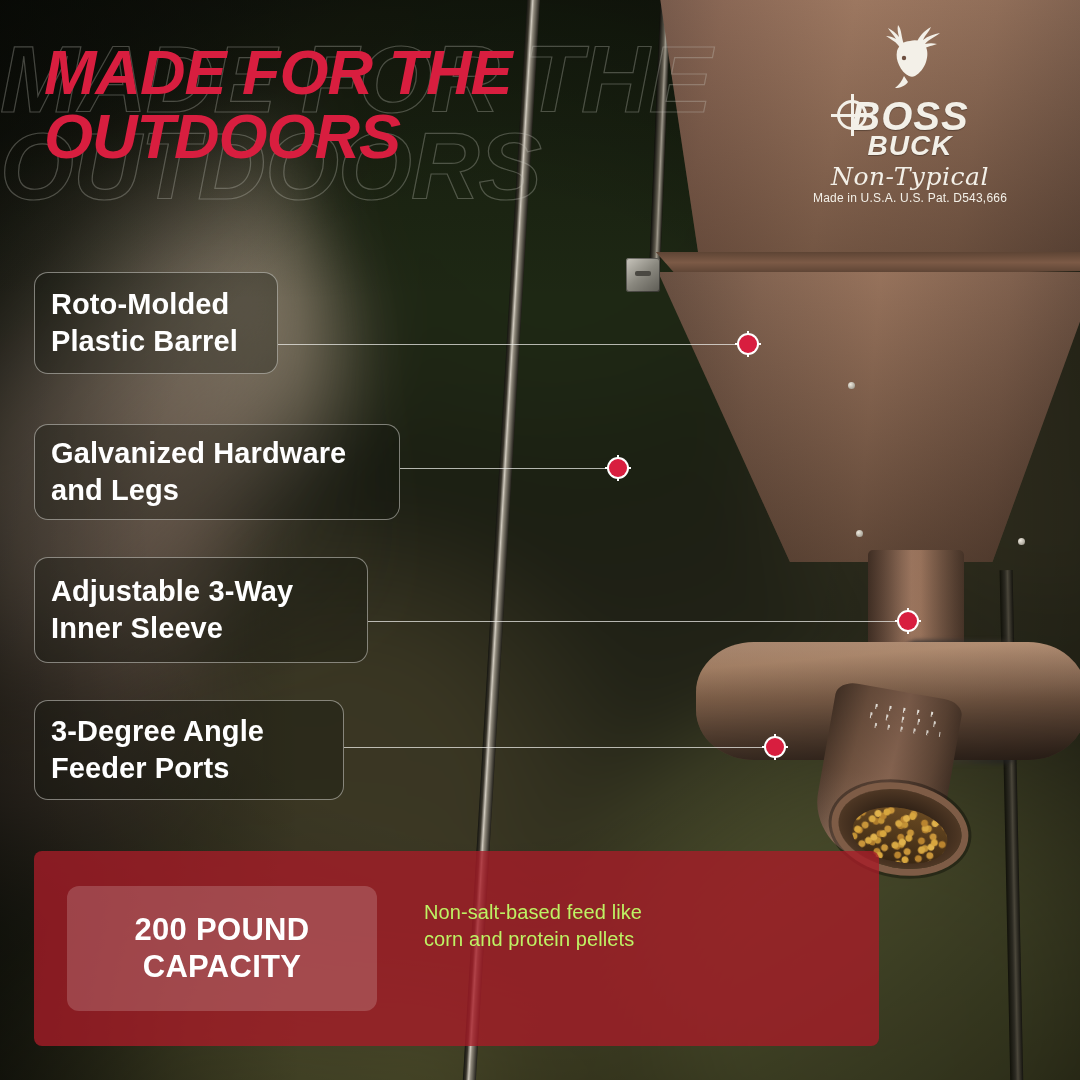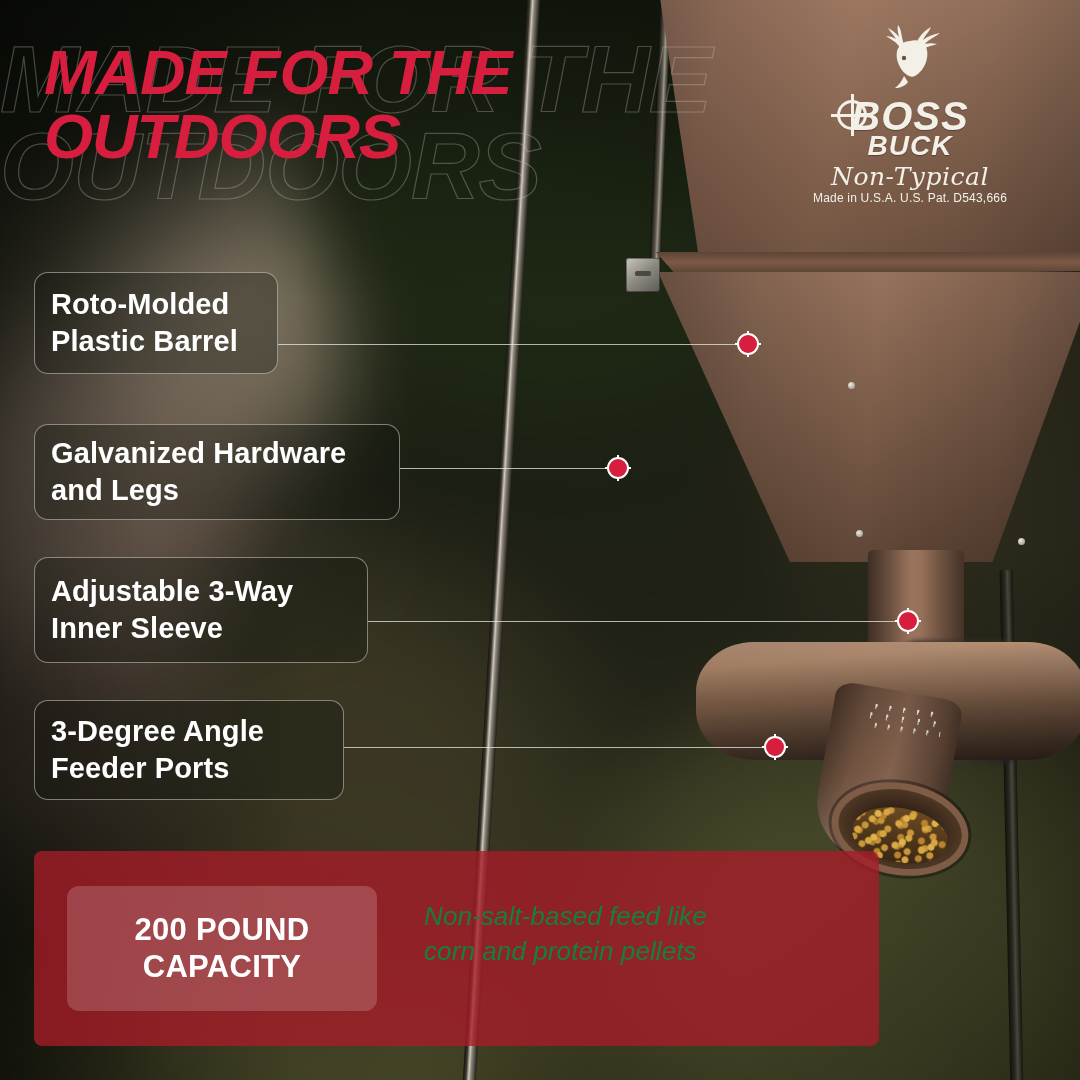--- a/index.html
+++ b/index.html
@@ -191,21 +191,21 @@
 
   
   .banner{position:absolute;left:34px;top:851px;width:845px;height:195px;
     border-radius:8px;background:rgba(168,28,40,.78);}
   .banner-inner{position:absolute;left:33px;top:35px;width:310px;height:125px;
     border-radius:12px;background:rgba(255,255,255,.18);
     display:flex;align-items:center;justify-content:center;}
   .cap-text{color:#ffffff;font-size:31px;font-weight:bold;line-height:1.18;
     text-align:center;white-space:pre-line;letter-spacing:.3px;}
   .banner-note{position:absolute;left:390px;top:48px;width:420px;
-    color:#15803d;font-size:26px;font-style:italic;line-height:1.35;
+    color:#bef264;font-size:20px;line-height:1.35;
     white-space:pre-line;letter-spacing:.1px;}
 </style>
 </head>
 <body>
 
 <div id="stage">
 
   <div class="bg">
     <div class="bg-base"></div>
     <div class="bg-streak"></div>

